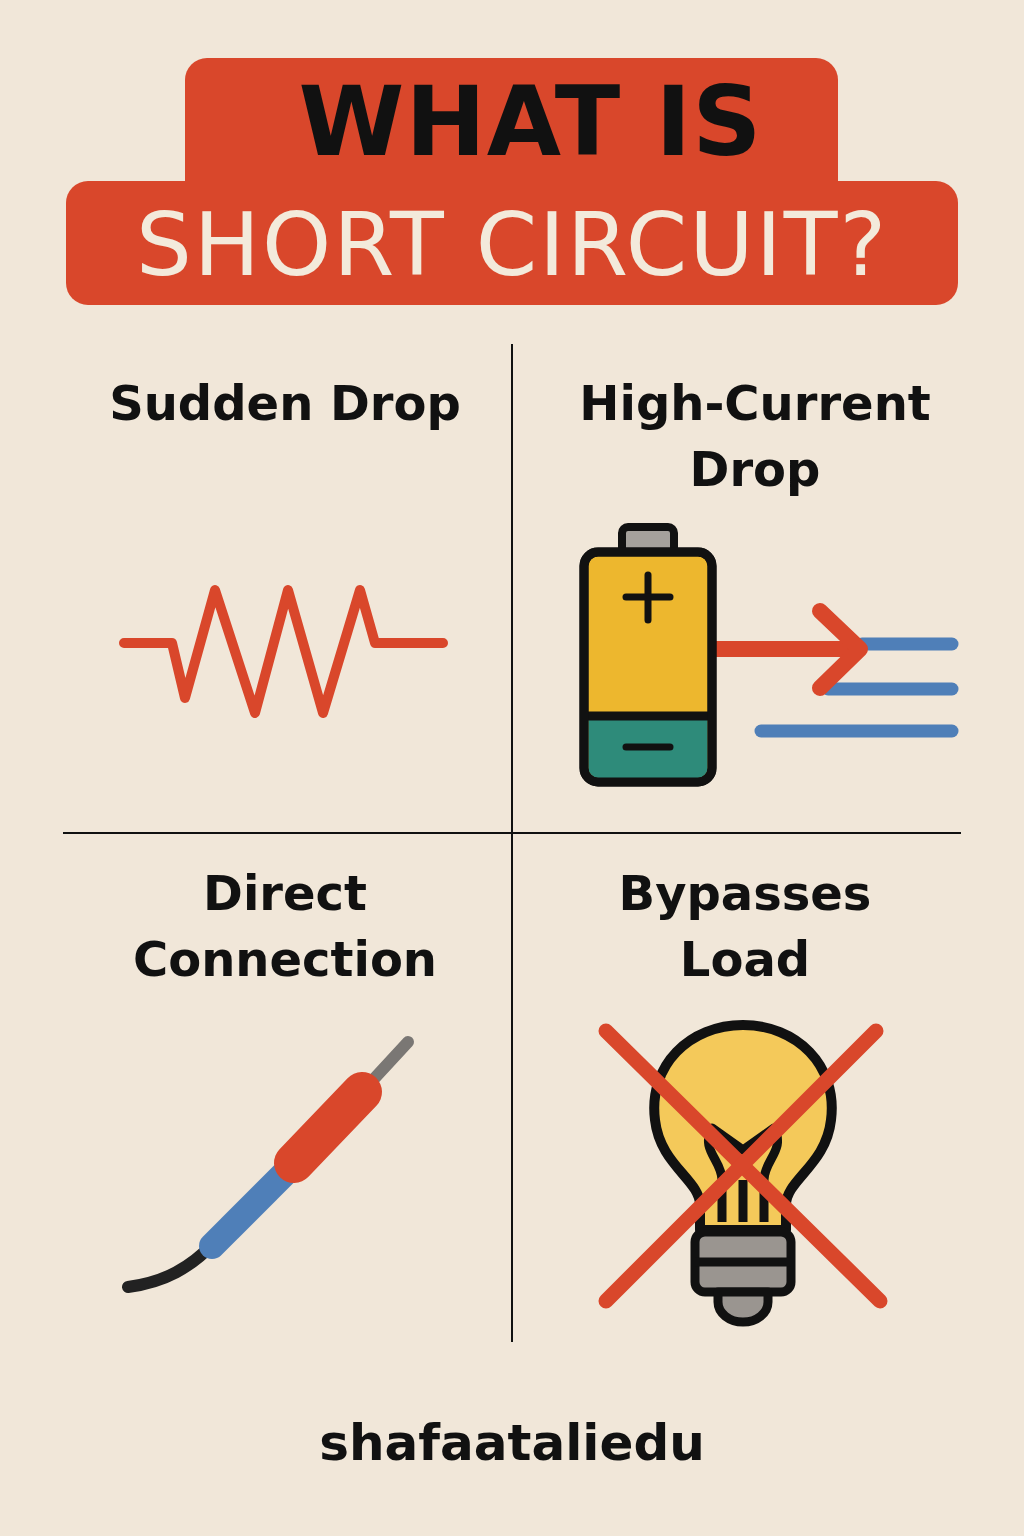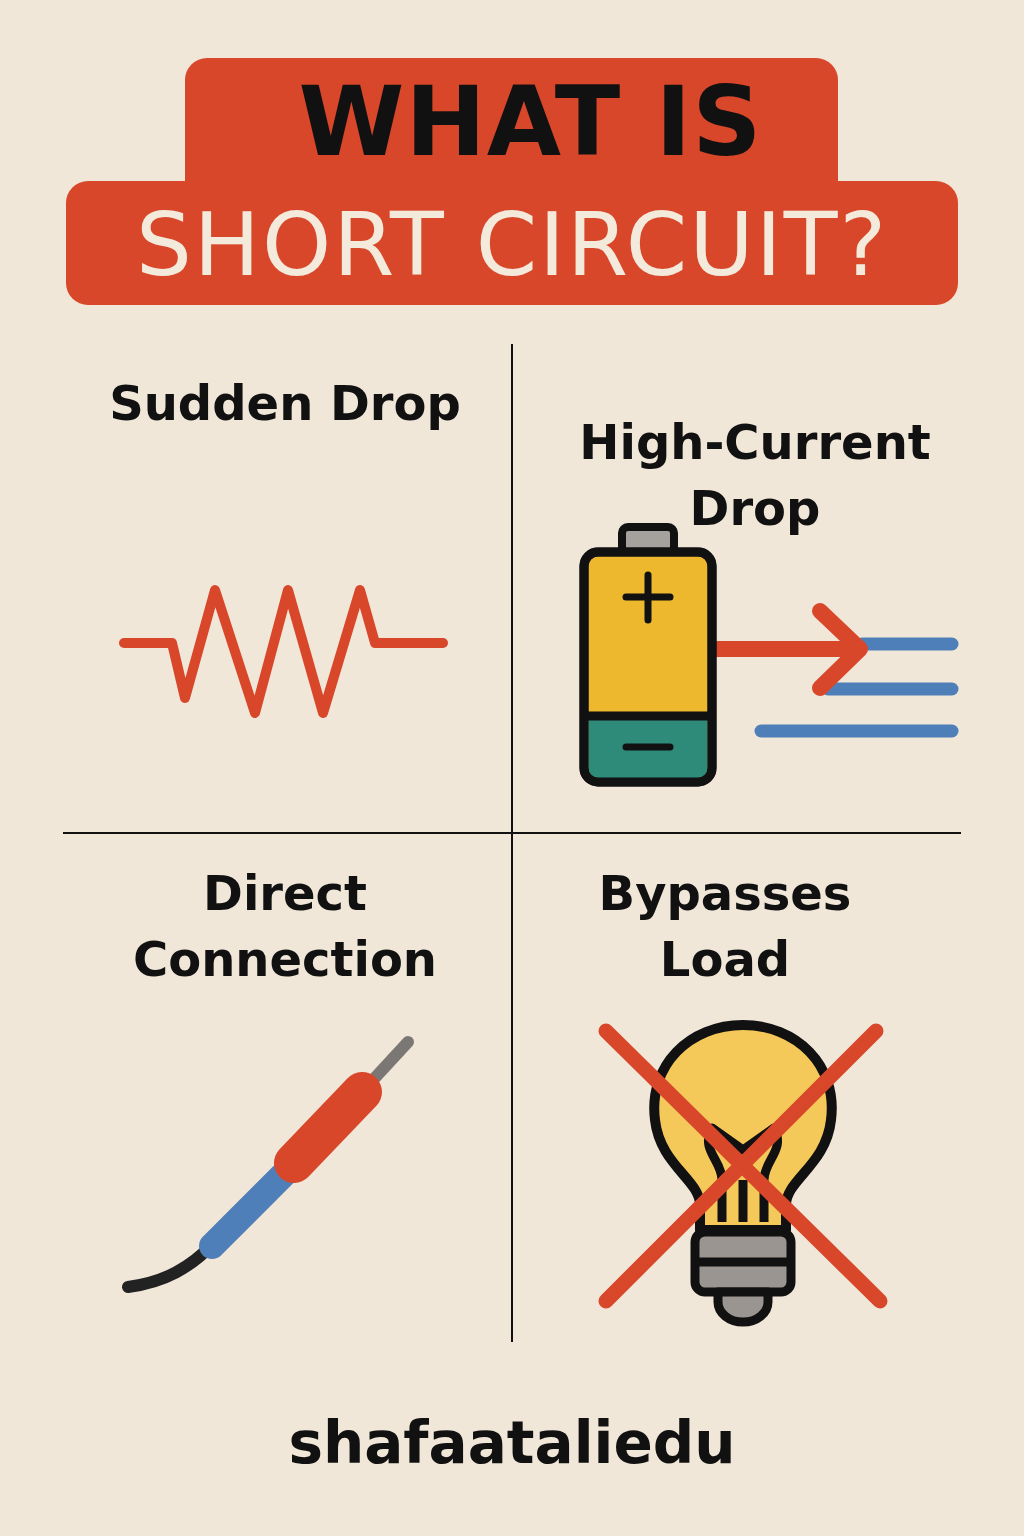--- a/index.html
+++ b/index.html
@@ -35,26 +35,26 @@
     }
     
     .v-divider { left: 511px; top: 344px; width: 2px; height: 998px; background: #111; }
     .h-divider { left: 63px; top: 832px; width: 898px; height: 2px; background: #111; }
     
     .heading {
       text-align: center; font-weight: bold; font-size: 48px; line-height: 66px;
       color: #111111;
     }
     .h-q1 { left: 70px; top: 370px; width: 430px; }
-    .h-q2 { left: 530px; top: 370px; width: 450px; margin-top: 39px; }
+    .h-q2 { left: 530px; top: 370px; width: 450px; }
     .h-q3 { left: 70px; top: 860px; width: 430px; }
-    .h-q4 { left: 510px; top: 860px; width: 430px; }
+    .h-q4 { left: 530px; top: 860px; width: 430px; }
     .footer {
       left: 0; top: 1408px; width: 1024px; text-align: center;
-      font-weight: bold; font-size: 58px; line-height: 70px; color: #111;
+      font-weight: bold; font-size: 50px; line-height: 70px; color: #111;
     }
     svg.icon { position: absolute; left: 0; top: 0; overflow: visible; }
   </style>
 </head>
 <body>
 
 <div class="abs tab-top"></div>
 <div class="abs tab-bottom"></div>
 <div class="abs title-line1">WHAT IS</div>
 <div class="abs title-line2">SHORT CIRCUIT?</div>

